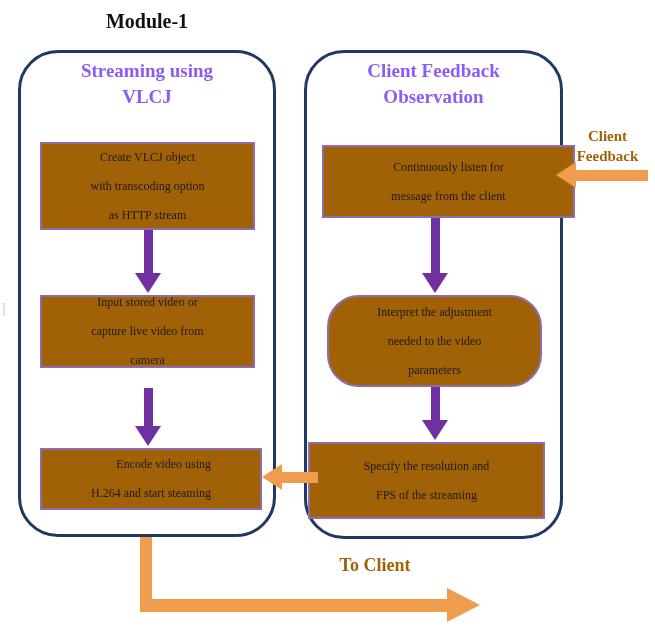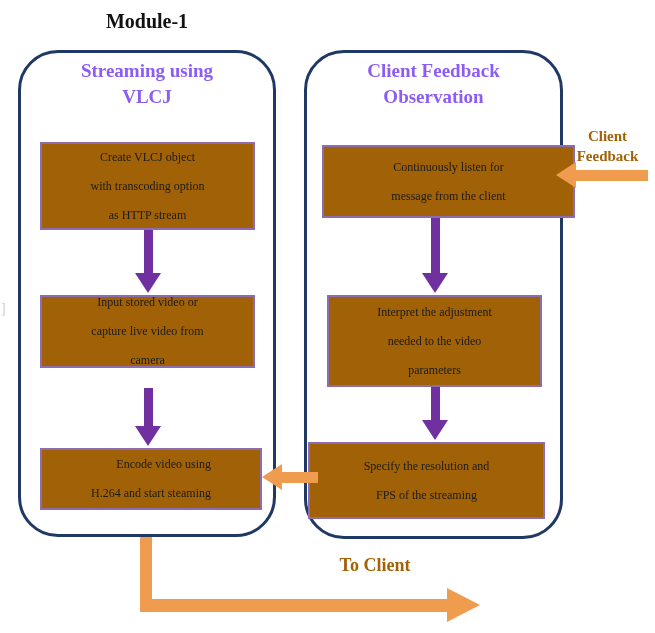--- a/index.html
+++ b/index.html
@@ -79,21 +79,21 @@
 camera</div>
   <div class="step-box" style="left:40px; top:448px; width:222px; height:62px;text-align:right;">Encode video using
 H.264 and start steaming</div>
 
   <div class="container" style="left:304px; width:259px; height:489px;"></div>
   <div class="heading" style="left:304px; width:259px;">Client Feedback
 Observation</div>
 
   <div class="step-box" style="left:322px; top:145px; width:253px; height:73px;">Continuously listen for
 message from the client</div>
-  <div class="step-box" style="left:327px; top:295px; width:215px; height:92px;">Interpret the adjustment
+  <div class="step-box" style="left:327px; top:295px; width:215px; height:92px;border-radius:32px;">Interpret the adjustment
 needed to the video
 parameters</div>
   <div class="step-box" style="left:308px; top:442px; width:237px; height:77px;">Specify the resolution and
 FPS of the streaming</div>
 
   <div class="varrow" style="left:135px; top:230px;">
     <div class="shaft" style="height:43px;"></div>
     <div class="head"></div>
   </div>
   <div class="varrow" style="left:135px; top:388px;">

